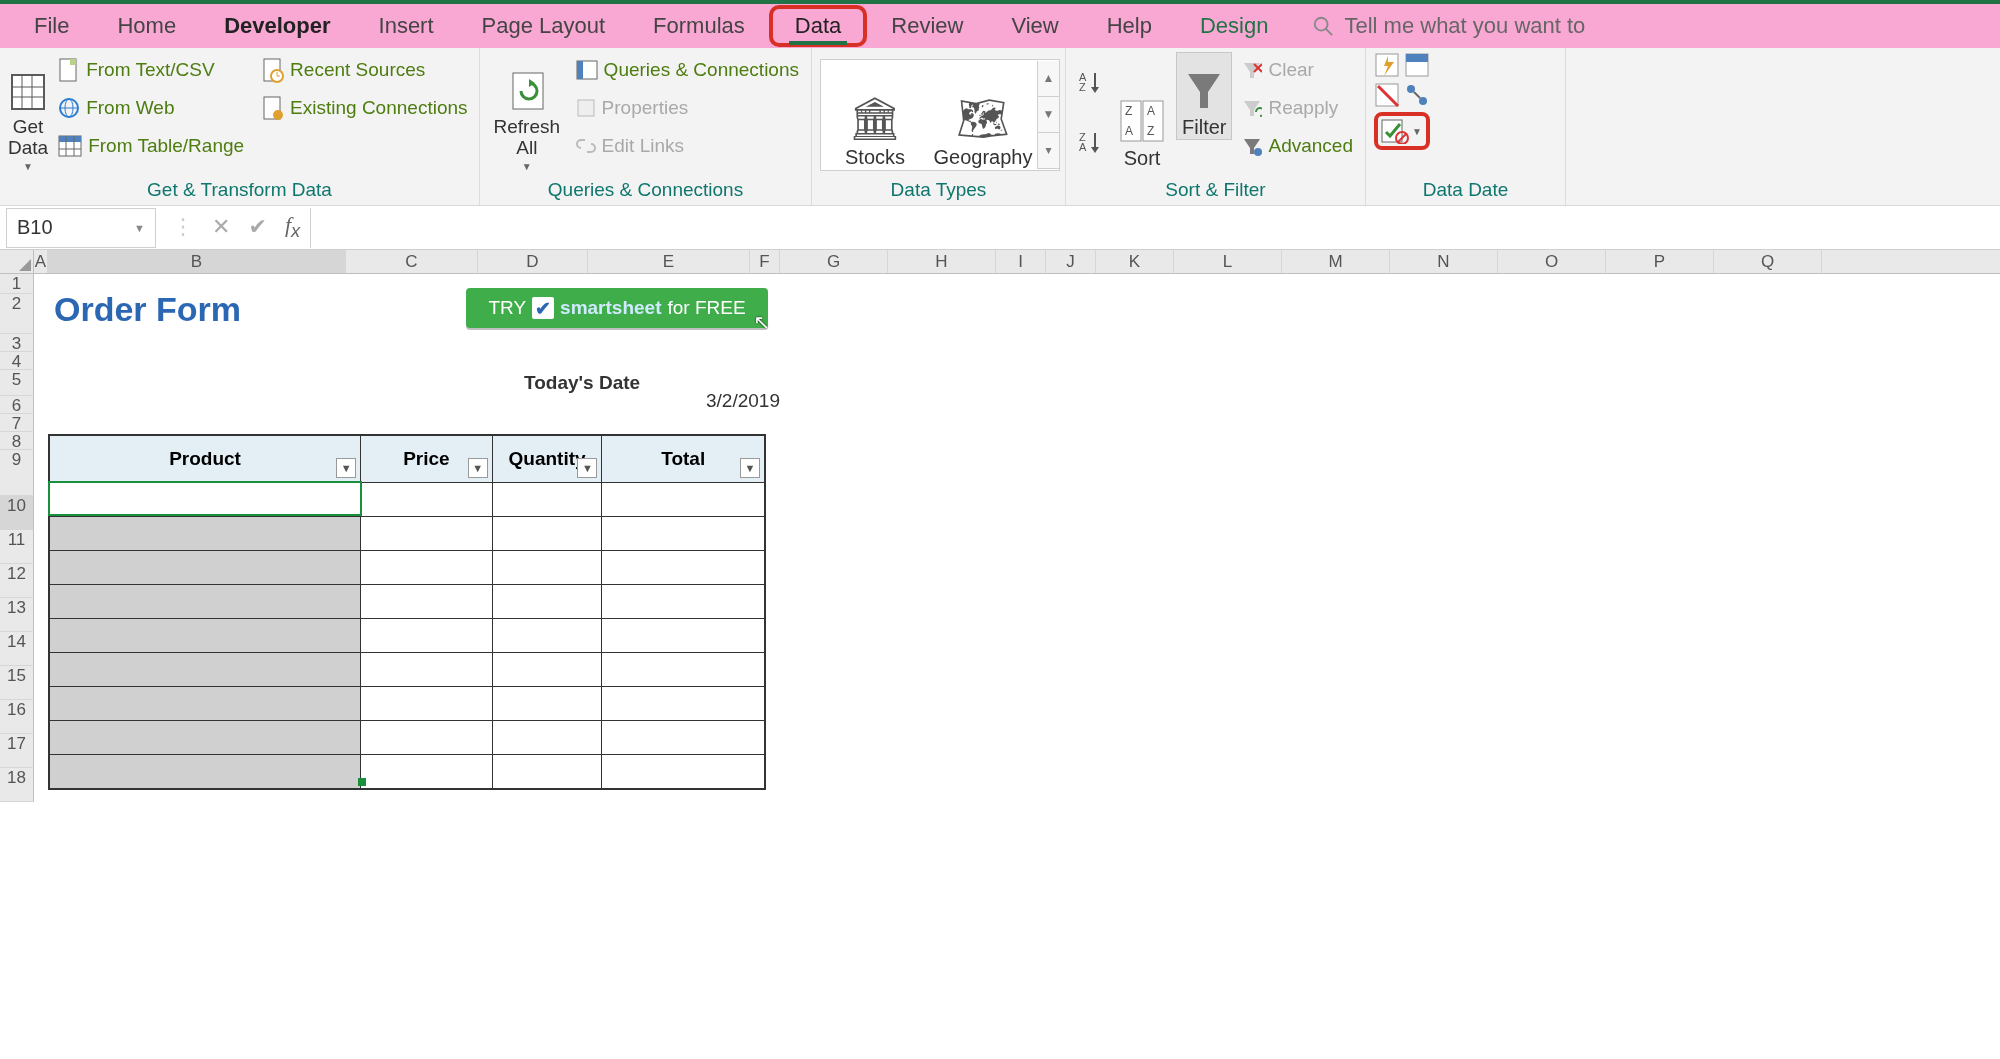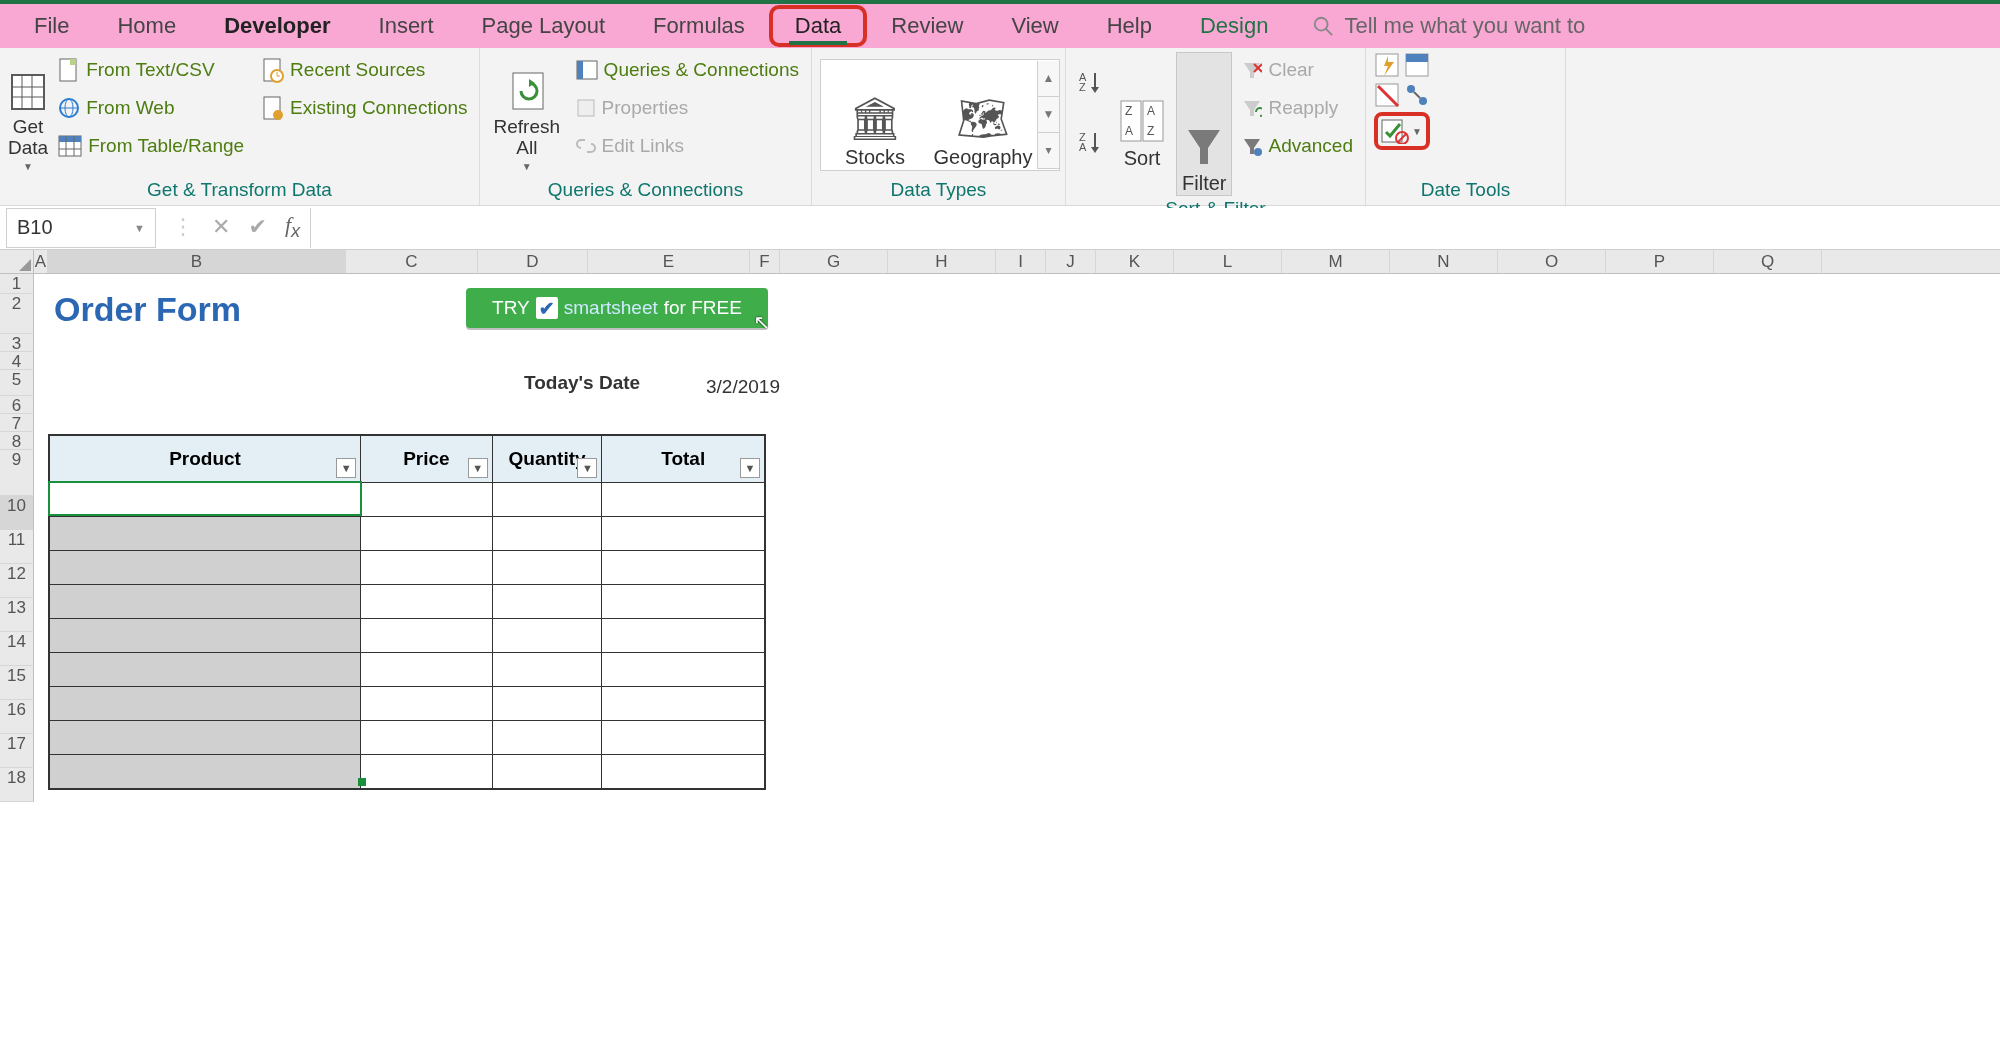--- a/index.html
+++ b/index.html
@@ -69,21 +69,21 @@
   display: flex; align-items: center; justify-content: center; font-size: 12px; color: #777;
   background: #f7f7f7; cursor: pointer;
 }
 
 .sort-btn {
   display:flex; flex-direction:column; align-items:center; justify-content:flex-end;
   width:70px; height:118px; font-size:20px; color:#333; cursor:pointer; gap:4px;
 }
 .filter-btn {
   display:flex; flex-direction:column; align-items:center; justify-content:flex-end;
-  width:70px; height:144px; font-size:20px; color:#333; cursor:pointer; gap:4px;
+  width:70px; height:88px; font-size:20px; color:#333; cursor:pointer; gap:4px;
   background:#e3e3e3; border:1px solid #c7c7c7;
 }
 
 .dv-highlight {
   border: 4px solid #d93025; border-radius: 8px; padding: 2px;
   display: flex; align-items: center; gap: 2px;
 }
 
 
 .formula-bar {
@@ -132,25 +132,25 @@
   position:absolute; left:20px; top:16px; font-size:34px; font-weight:700;
   color:#2b67b2;
 }
 .smartsheet {
   position:absolute; left:432px; top:14px; width:302px; height:40px;
   background:#3fae4a; border-radius:4px; color:#fff; display:flex;
   align-items:center; justify-content:center; font-size:19px; gap:6px;
   box-shadow: 0 2px 0 rgba(0,0,0,.25);
 }
 .smartsheet .check{width:22px;height:22px;background:#fff;display:flex;align-items:center;justify-content:center;color:#2b67b2;font-weight:bold;border-radius:2px;}
-.smartsheet .brand{color:#cfe9ff;font-weight:400;}
+.smartsheet .brand{color:#cfe9ff;font-weight:700;}
 .smartsheet .cursor{position:absolute;right:-2px;bottom:-6px;font-size:20px;color:#fff;text-shadow:0 0 2px #000;}
 
 .date-label{position:absolute; left:490px; top:98px; font-size:19px; font-weight:600; color:#333;}
-.date-value{position:absolute; left:672px; top:102px; font-size:19px; color:#333;}
+.date-value{position:absolute; left:672px; top:116px; font-size:19px; color:#333;}
 
 .table-frame{position:absolute; left:14px; top:160px; width:718px; border:2px solid #333;}
 .table-head{display:flex; height:46px; background:#e4eef5;}
 .th{border-right:1px solid #333; display:flex; align-items:center; justify-content:center; font-weight:700; font-size:19px; position:relative;}
 .th:last-child{border-right:none;text-align:right;}
 .th .dd{position:absolute; right:4px; bottom:4px; width:20px; height:20px; border:1px solid #9a9a9a; background:#fff; display:flex; align-items:center; justify-content:center; font-size:11px; color:#555;}
 .tbody{display:flex; flex-direction:column;}
 .tr{display:flex; height:34px; border-top:1px solid #333;}
 .td{border-right:1px solid #333;}
 .td:last-child{border-right:none;}
@@ -451,21 +451,21 @@
                 <rect x="2" y="2" width="20" height="22" fill="#fff" stroke="#666"></rect>
                 <polyline points="6,14 10,18 20,6" fill="none" stroke="#3a8f3a" stroke-width="3"></polyline>
                 <circle cx="22" cy="20" r="6" fill="none" stroke="#d33" stroke-width="2"></circle>
                 <line x1="18" y1="24" x2="26" y2="16" stroke="#d33" stroke-width="2"></line>
               </svg>
             </span>
           <span style="font-size:10px;color:#666">▼</span>
         </div>
       </div>
     </div>
-    <div class="group-label">Date Tools</div>
+    <div class="group-label">Data Date</div>
   </div>
 
 </div>
 
 <div class="formula-bar">
   <div class="name-box">
     <span>B10</span>
     <span style="font-size:11px;color:#888">▼</span>
   </div>
   <div class="fx-controls">

